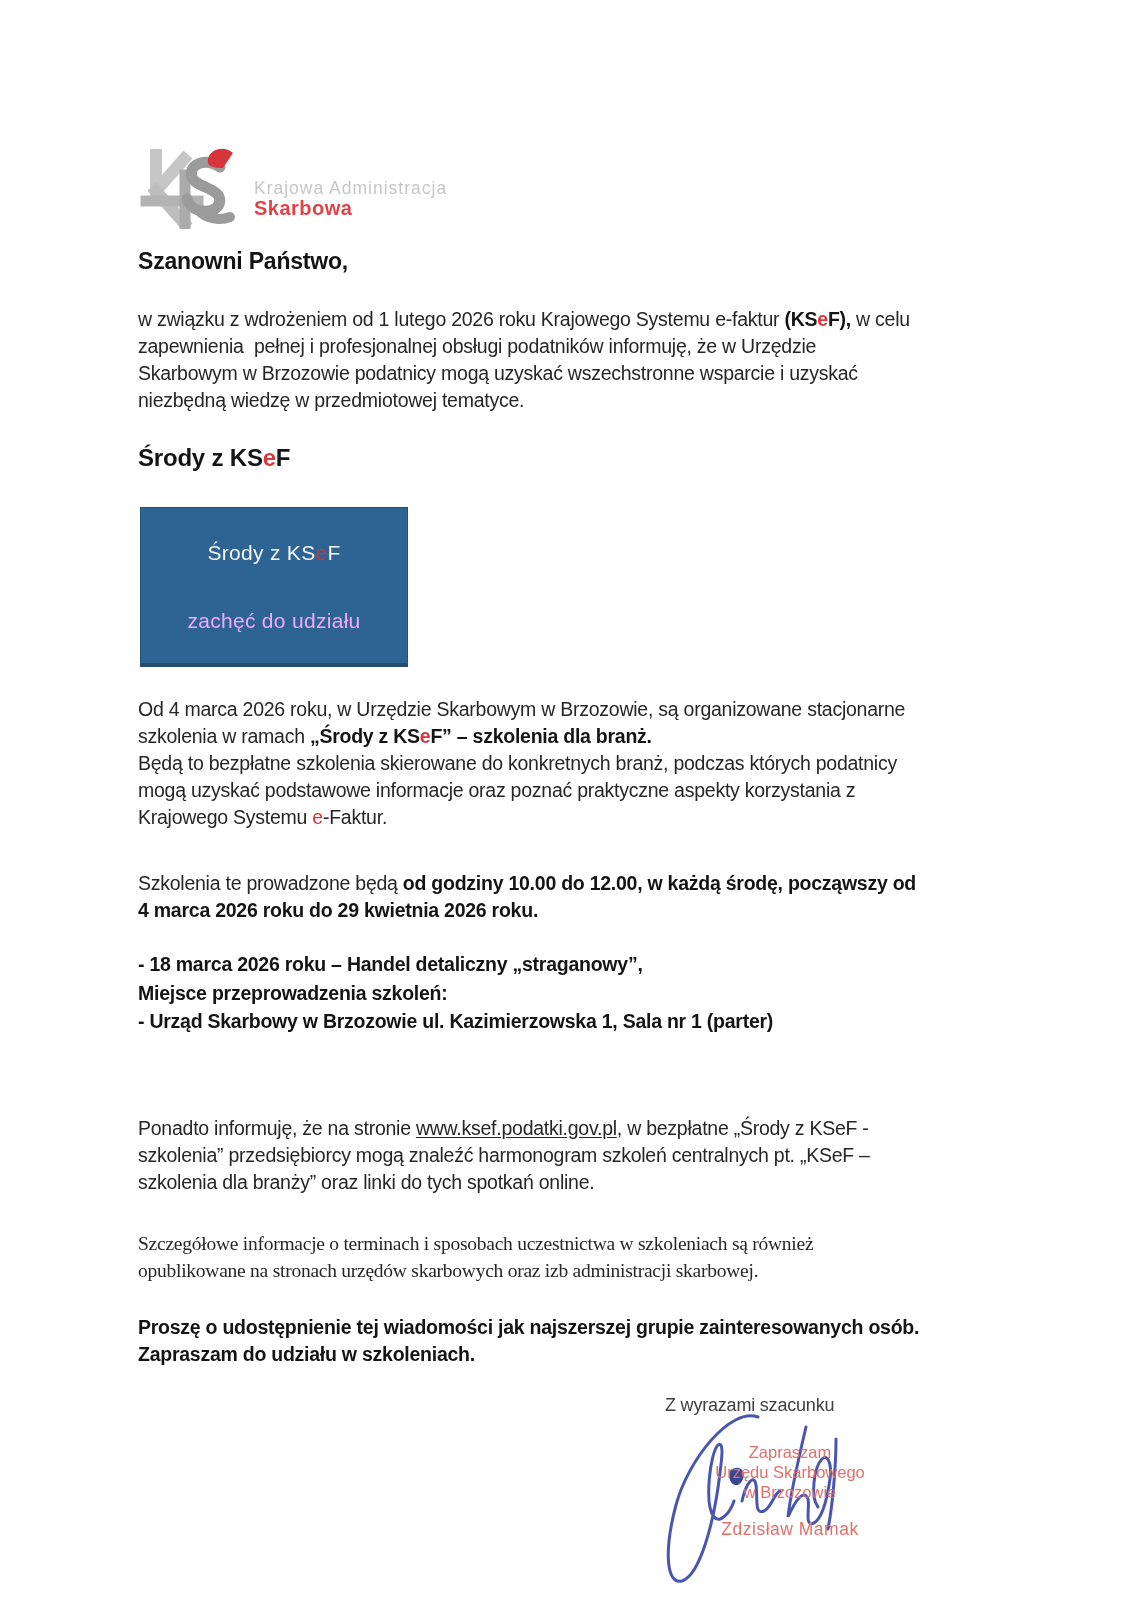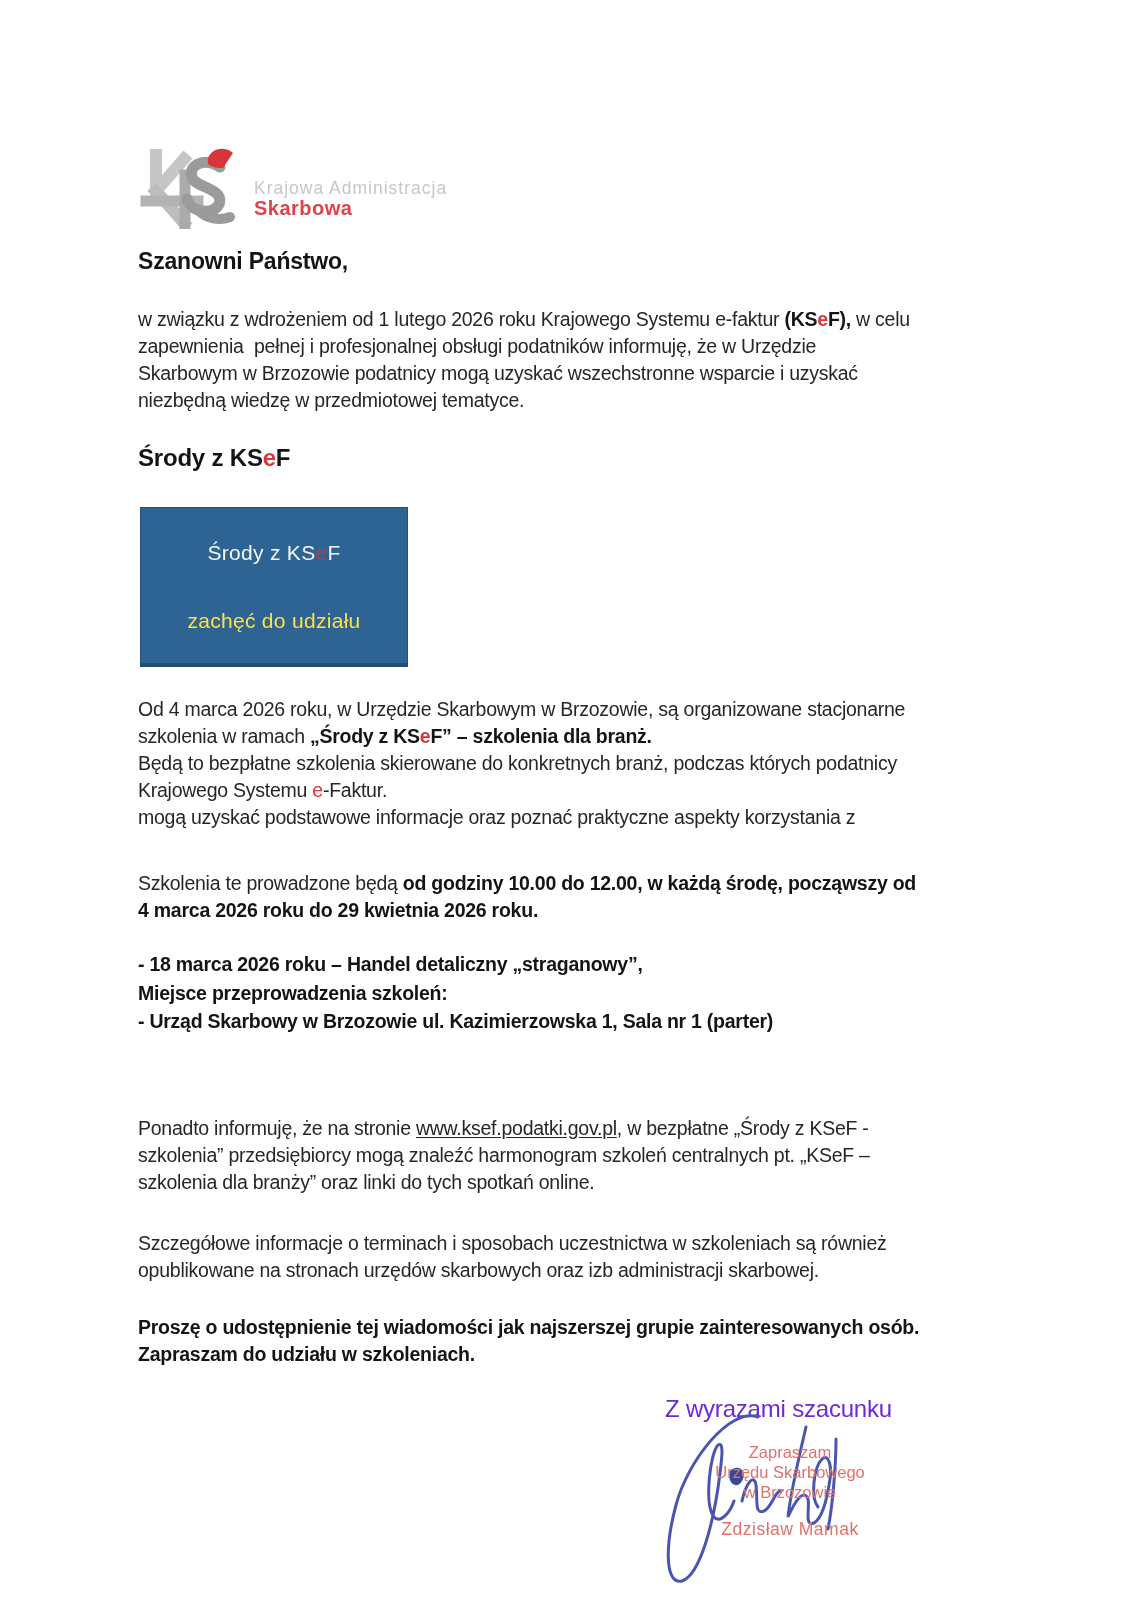--- a/index.html
+++ b/index.html
@@ -29,31 +29,31 @@
   
   .banner{
     left:140px;top:507px;width:268px;height:160px;
     background:#2d6494;
     border:1px solid #22517a;
     border-bottom:4px solid #234f6e;
     box-sizing:border-box;
   }
   .banner-title{margin-top:33px;text-align:center;font-size:21px;color:#f5f6f6;letter-spacing:.3px;}
   .banner-title .sr{color:#bc3a40;}
-  .banner-subtitle{margin-top:44px;text-align:center;font-size:21px;color:#fde047;letter-spacing:.3px;}
+  .banner-subtitle{margin-top:44px;text-align:center;font-size:21px;color:#f0abfc;letter-spacing:.3px;}
   
   .p-intro{top:306px;}
   .p-schedule{top:696px;}
   .p-time{top:870px;}
   .p-topics{top:950px;line-height:28.5px;}
   .p-website{top:1115px;}
-  .p-info{top:1230px;}
+  .p-info{top:1230px;font-family:Liberation Serif, serif;}
   .p-request{top:1314px;}
   
-  .salutation{left:665px;top:1395px;font-size:24px;color:#6d28d9;letter-spacing:-.2px;}
+  .salutation{left:665px;top:1395px;font-size:18px;color:#404040;letter-spacing:-.2px;}
   .stamp{left:695px;top:1442px;width:190px;text-align:center;
          font-size:16.5px;line-height:20px;color:#e0716b;}
   .signer{left:695px;top:1519px;width:190px;text-align:center;
           font-size:17.5px;color:#e0716b;letter-spacing:.5px;}
   .signature-svg{left:650px;top:1405px;}
   .edge-artifact{left:1122px;top:1543px;width:2px;height:57px;background:#c4c4c4;}
 </style>
 </head>
 <body>
 
@@ -91,22 +91,22 @@
 
   <div class="abs banner">
     <div class="banner-title"><span>Środy z KS</span><span class="sr">e</span><span>F</span></div>
     <div class="banner-subtitle">zachęć do udziału</div>
   </div>
 
   <div class="abs block p-schedule">
       <div class="tline"><span>Od 4 marca 2026 roku, w Urzędzie Skarbowym w Brzozowie, są organizowane stacjonarne</span></div>
       <div class="tline"><span>szkolenia w ramach </span><span class="sb">„Środy z KS</span><span class="sb sr">e</span><span class="sb">F” – szkolenia dla branż.</span></div>
       <div class="tline"><span>Będą to bezpłatne szkolenia skierowane do konkretnych branż, podczas których podatnicy</span></div>
+      <div class="tline"><span>mogą uzyskać podstawowe informacje oraz poznać praktyczne aspekty korzystania z</span></div>
       <div class="tline"><span>Krajowego Systemu </span><span class="sr">e</span><span>-Faktur.</span></div>
-      <div class="tline"><span>mogą uzyskać podstawowe informacje oraz poznać praktyczne aspekty korzystania z</span></div>
     </div>
   <div class="abs block p-time">
       <div class="tline"><span>Szkolenia te prowadzone będą </span><span class="sb">od godziny 10.00 do 12.00, w każdą środę, począwszy od</span></div>
       <div class="tline"><span class="sb">4 marca 2026 roku do 29 kwietnia 2026 roku.</span></div>
     </div>
   <div class="abs block p-topics">
       <div class="tline"><span class="sb">- 18 marca 2026 roku – Handel detaliczny „straganowy”,</span></div>
       <div class="tline"><span class="sb">Miejsce przeprowadzenia szkoleń:</span></div>
       <div class="tline"><span class="sb">- Urząd Skarbowy w Brzozowie ul. Kazimierzowska 1, Sala nr 1 (parter)</span></div>
     </div>

